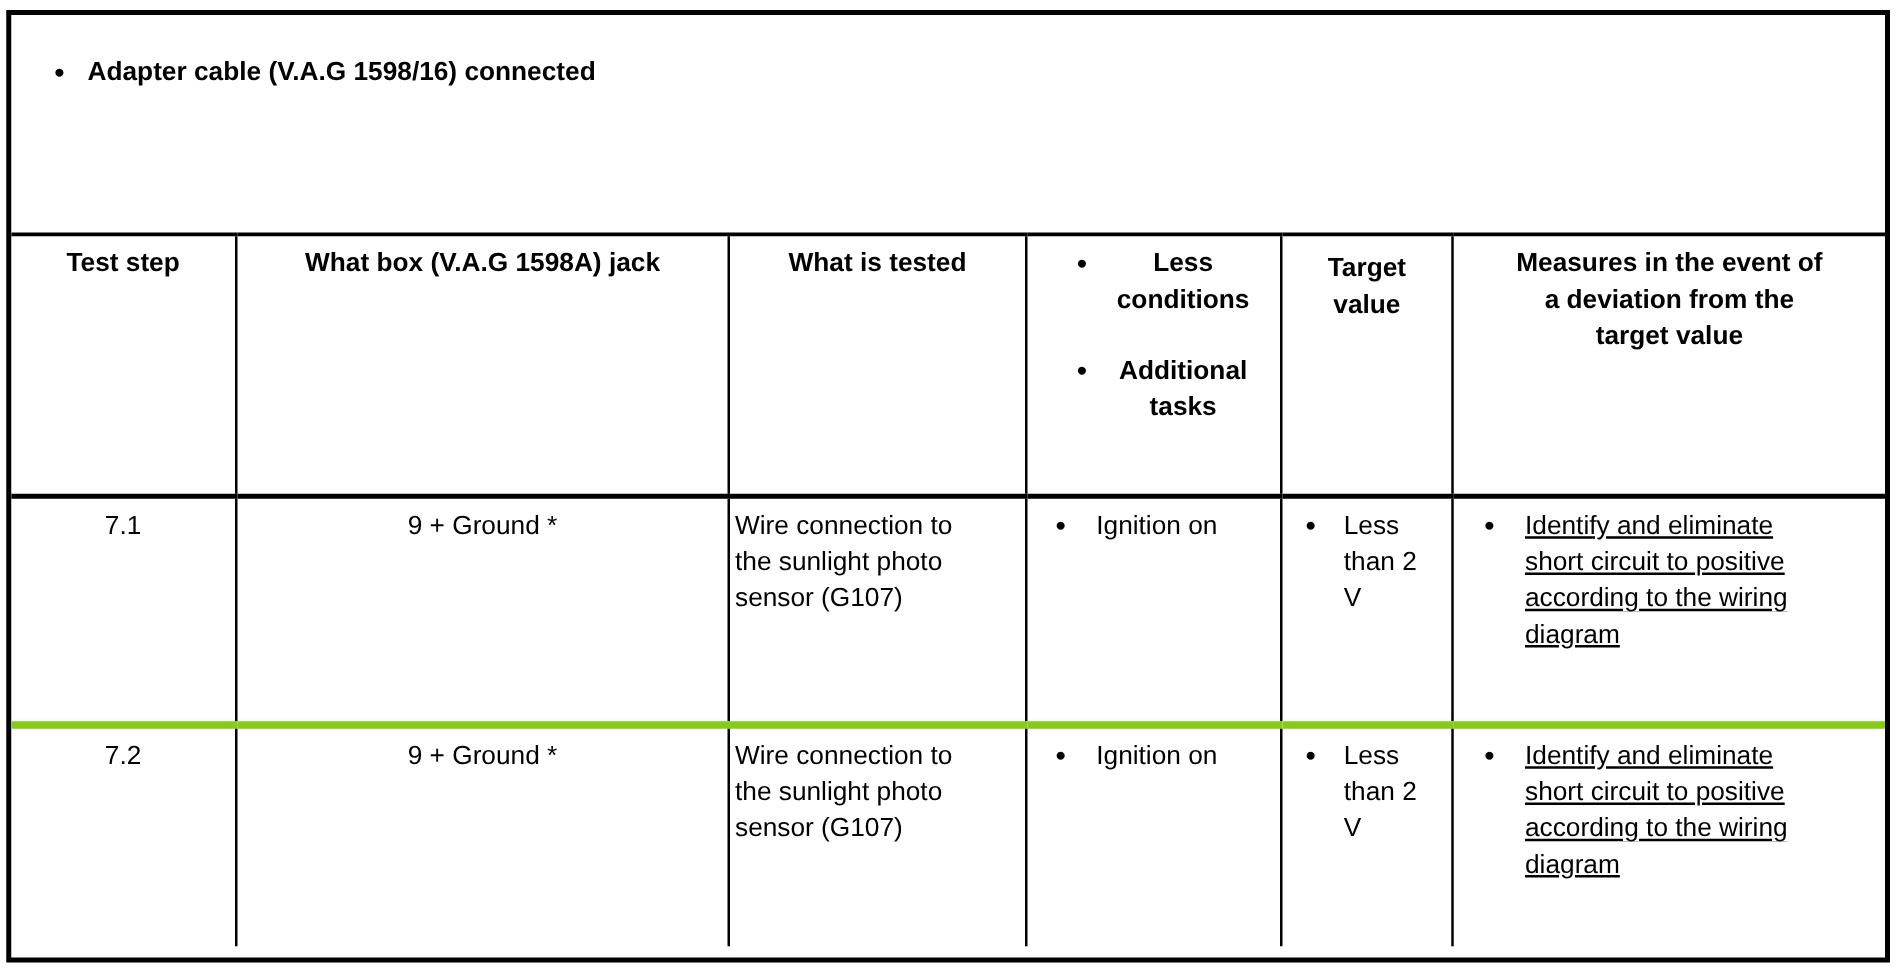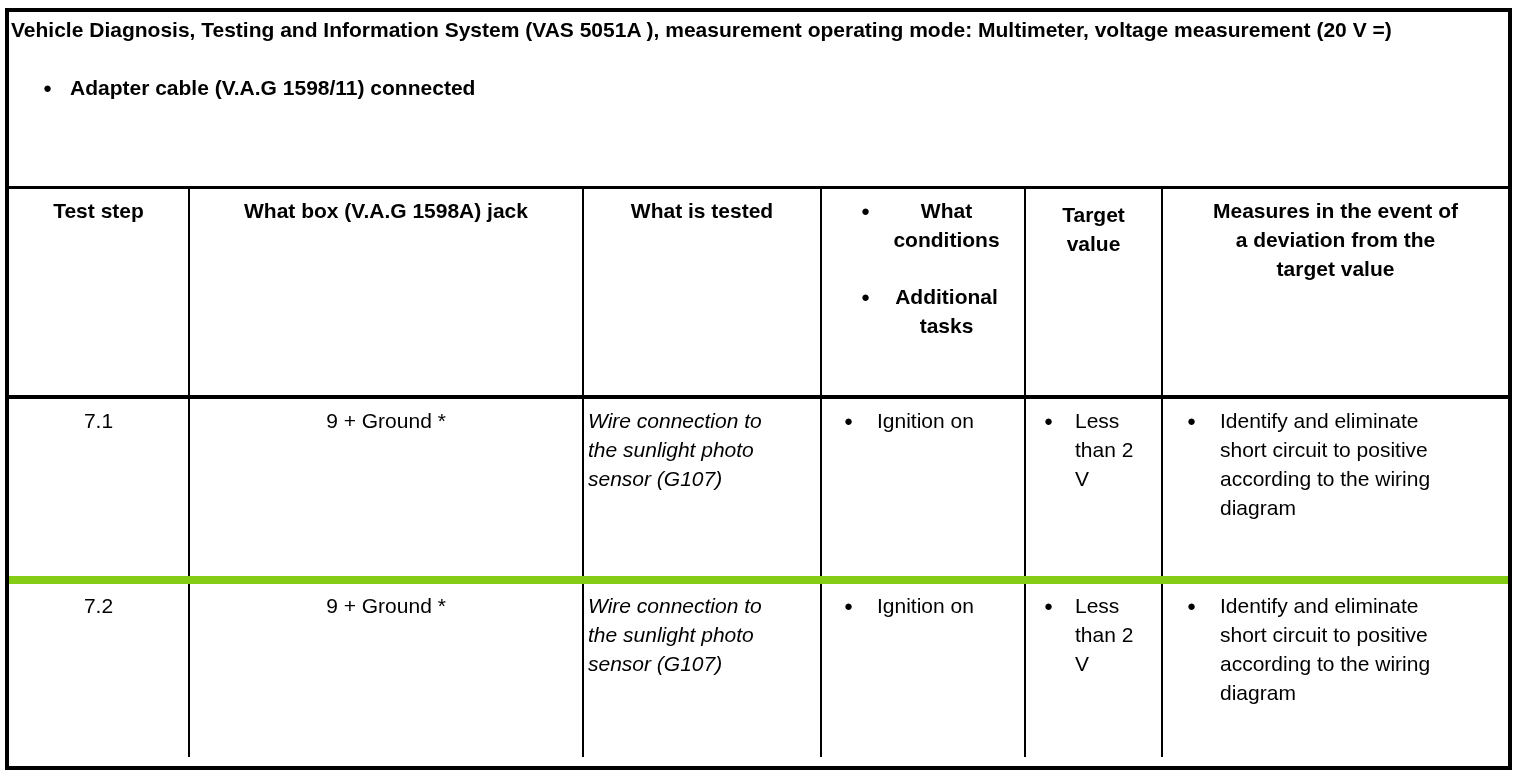--- a/index.html
+++ b/index.html
@@ -75,31 +75,31 @@
     overflow: hidden;
   }
   table.diag td:first-child { border-left: none; }
   table.diag td:last-child  { border-right: none; }
   table.diag thead td {
     border-top: 3px solid #000000;
     border-bottom: 4px solid #000000;
     font-weight: bold;
     text-align: center;
   }
-  table.diag tbody tr:first-child td { border-bottom: 8px solid #84cc16; }
+  table.diag tbody tr:first-child td { border-bottom: 6px solid #84cc16; }
   table.diag tbody tr:last-child  td { border-bottom: none; }
   thead tr { height: 209px; }
   tbody tr.row-1 { height: 183px; }
   tbody tr.row-2 { height: 177px; }
 
   .center { text-align: center; }
   .hdr-target  { max-width: 80px;  margin: 4px auto; }
   .hdr-measures{ max-width: 250px; margin: 0 auto; }
 
-  .cell-tested { padding-left: 6px; font-style: italic; }
+  .cell-tested { padding-left: 6px; }
   .cell-tested .txt { max-width: 188px; }
 
   
   ul.blist {
     list-style: none;
     margin: 0;
     padding: 0;
   }
   ul.blist li {
     display: flex;
@@ -116,33 +116,32 @@
   
   .blist-cond li { padding-left: 18px; }
   .blist-cond .bullet { width: 33px; }
   
   .blist-target li { padding-left: 14px; }
   .blist-target .bullet { width: 31px; }
   .blist-target .txt { max-width: 78px; }
   
   .blist-measures li { padding-left: 20px; }
   .blist-measures .bullet { width: 33px; }
-  .blist-measures .txt { max-width: 248px; }
+  .blist-measures .txt { max-width: 248px; text-decoration: underline; }
 </style>
 </head>
 <body>
 
 <div class="doc-box">
 
   <div class="intro">
-    <p class="intro-title">Vehicle Diagnosis, Testing and Information System (VAS 5051A ), measurement operating mode: Multimeter, voltage measurement (20 V =)</p>
     <ul class="intro-bullets">
       <li>
         <span class="bullet">●</span>
-        <span class="txt">Adapter cable (V.A.G 1598/11) connected</span>
+        <span class="txt">Adapter cable (V.A.G 1598/16) connected</span>
       </li>
     </ul>
   </div>
 
   <table class="diag">
     <colgroup>
       <col style="width:180px">
       <col style="width:394px">
       <col style="width:238px">
       <col style="width:204px">
@@ -157,21 +156,21 @@
         <td>
           <div>What box (V.A.G 1598A) jack</div>
         </td>
         <td>
           <div>What is tested</div>
         </td>
         <td>
           <ul class="blist blist-hdrcond">
             <li>
               <span class="bullet">●</span>
-              <span class="txt">What conditions</span>
+              <span class="txt">Less conditions</span>
             </li>
             <li>
               <span class="bullet">●</span>
               <span class="txt">Additional tasks</span>
             </li>
           </ul>
         </td>
         <td>
           <div class="hdr-target">Target value</div>
         </td>

